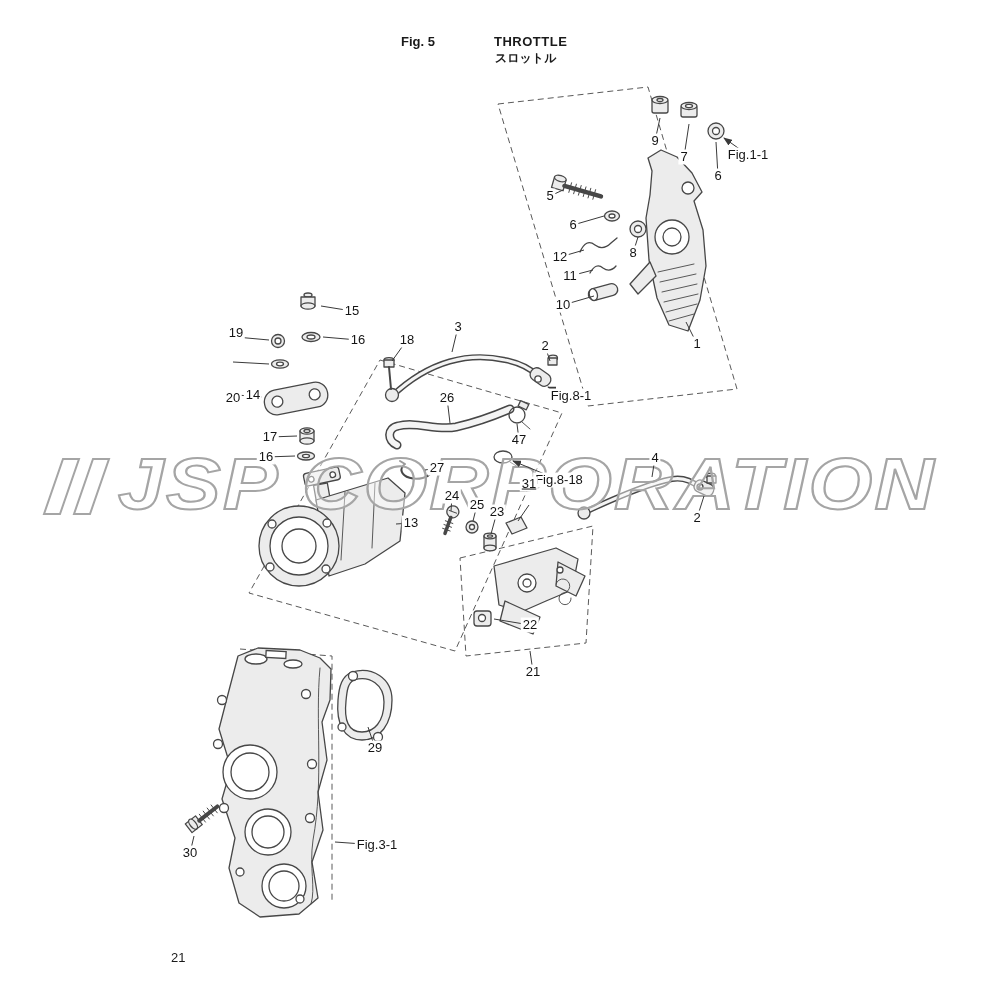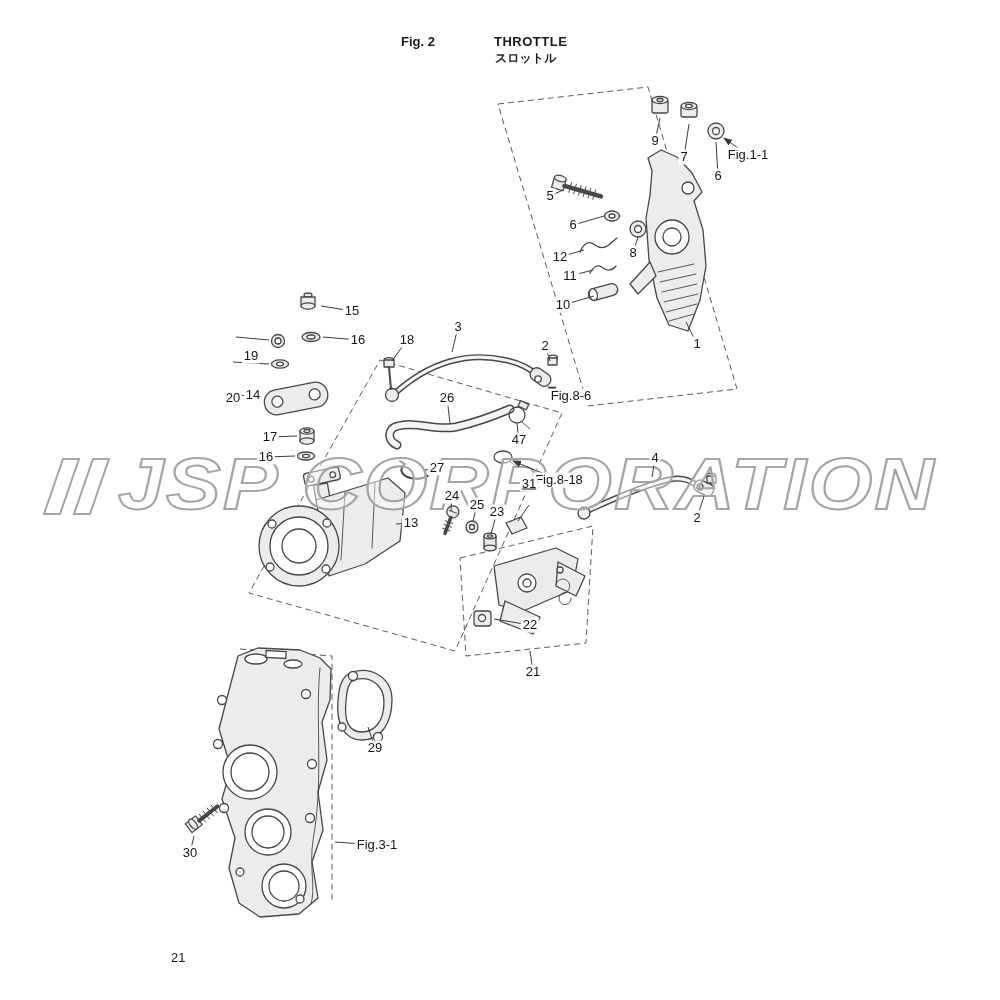--- a/index.html
+++ b/index.html
@@ -322,45 +322,45 @@
       <div class="callout" style="left: 718px; top: 176px;">6</div>
       <div class="callout" style="left: 550px; top: 196px;">5</div>
       <div class="callout" style="left: 573px; top: 225px;">6</div>
       <div class="callout" style="left: 633px; top: 253px;">8</div>
       <div class="callout" style="left: 560px; top: 257px;">12</div>
       <div class="callout" style="left: 570px; top: 276px;">11</div>
       <div class="callout" style="left: 563px; top: 305px;">10</div>
       <div class="callout" style="left: 697px; top: 344px;">1</div>
       <div class="callout" style="left: 352px; top: 311px;">15</div>
       <div class="callout" style="left: 358px; top: 340px;">16</div>
-      <div class="callout" style="left: 236px; top: 356px; margin-left: 15px;">19</div>
+      <div class="callout" style="left: 236px; top: 333px;">19</div>
       <div class="callout" style="left: 233px; top: 362px; margin-top: 36px;">20</div>
       <div class="callout" style="left: 237px; top: 395px; margin-left: 16px;">14</div>
       <div class="callout" style="left: 458px; top: 327px;">3</div>
       <div class="callout" style="left: 545px; top: 346px;">2</div>
       <div class="callout" style="left: 407px; top: 340px;">18</div>
-      <div class="callout" style="left: 571px; top: 396px;">Fig.8-6</div>
+      <div class="callout" style="left: 571px; top: 396px;">Fig.8-1</div>
       <div class="callout" style="left: 447px; top: 398px;">26</div>
       <div class="callout" style="left: 519px; top: 440px;">47</div>
       <div class="callout" style="left: 270px; top: 437px;">17</div>
       <div class="callout" style="left: 266px; top: 457px;">16</div>
       <div class="callout" style="left: 437px; top: 468px;">27</div>
       <div class="callout" style="left: 559px; top: 480px;">Fig.8-18</div>
       <div class="callout" style="left: 655px; top: 458px;">4</div>
       <div class="callout" style="left: 697px; top: 518px;">2</div>
       <div class="callout" style="left: 452px; top: 496px;">24</div>
       <div class="callout" style="left: 477px; top: 505px;">25</div>
       <div class="callout" style="left: 497px; top: 512px;">23</div>
       <div class="callout" style="left: 529px; top: 484px; text-decoration: underline;">31</div>
       <div class="callout" style="left: 411px; top: 523px;">13</div>
       <div class="callout" style="left: 530px; top: 625px;">22</div>
       <div class="callout" style="left: 533px; top: 672px;">21</div>
       <div class="callout" style="left: 375px; top: 748px;">29</div>
       <div class="callout" style="left: 377px; top: 845px;">Fig.3-1</div>
       <div class="callout" style="left: 190px; top: 853px;">30</div>
     </div>
 
-  <div class="hdr" style="left:401px;top:34px">Fig. 2</div>
+  <div class="hdr" style="left:401px;top:34px">Fig. 5</div>
   <div class="hdr" style="left:494px;top:34px;letter-spacing:.5px">THROTTLE</div>
   <div class="hdr hdr-ja" style="left:495px;top:50px">スロットル</div>
 
   <div class="pagenum" style="left:171px;top:950px">21</div>
 </div>
 
 </body></html>

